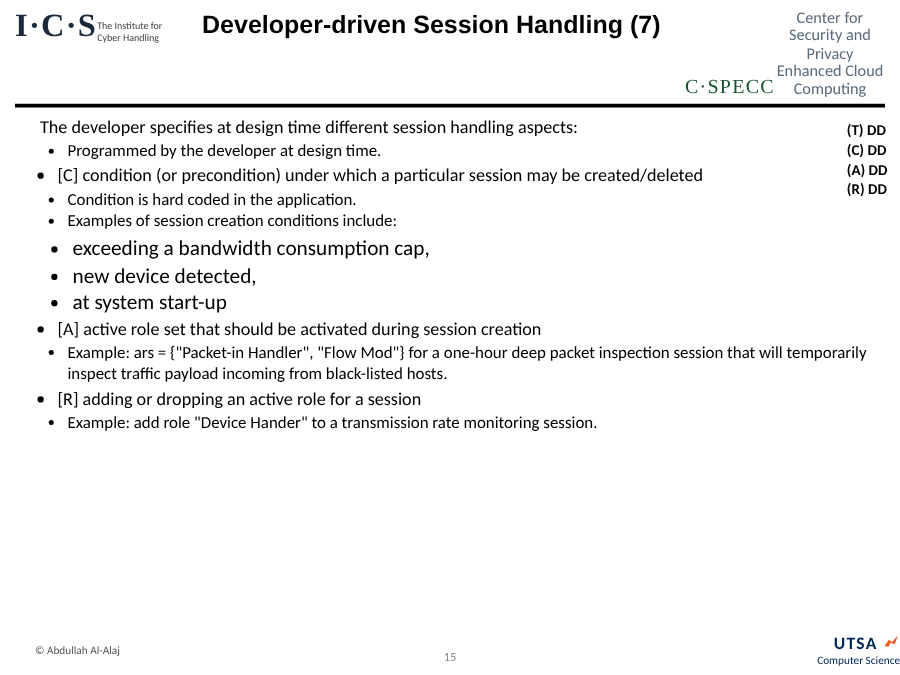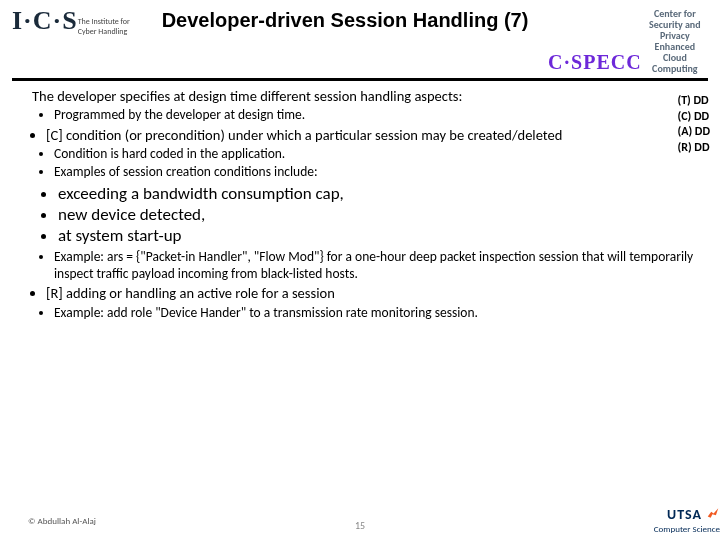--- a/index.html
+++ b/index.html
@@ -22,24 +22,24 @@
   .logo-left { width: 130px; }
   .logo-right { width: 160px; }
   .ics-logo {
     font-family: "Times New Roman", serif;
     font-weight: bold; font-size: 26px; letter-spacing: 1px;
     color: #1a2a3a;
   }
   .ics-sub { font-size: 8px; color: #444; margin-top: 2px; }
   .cspecc-logo {
     font-family: "Times New Roman", serif;
-    font-weight: bold; font-size: 20px; color: #6d28d9;
+    font-weight: normal; font-size: 16px; color: #14532d;
     letter-spacing: 1px;
   }
-  .cspecc-sub { font-size: 10px; color: #5a6a7a; text-align: center; line-height: 1.1; margin-top: 2px; font-weight: bold;}
+  .cspecc-sub { font-size: 13px; color: #5a6a7a; text-align: center; line-height: 1.1; margin-top: 2px;}
   .title {
     flex: 1; text-align: center;
     font-family: Arial, sans-serif;
     font-weight: bold; font-size: 20px;
     padding: 2px 6px 0 6px;
     line-height: 1.2;
   }
   .hr {
     border: none; border-top: 3px solid #000;
     margin: 4px 12px 6px 12px;
@@ -112,26 +112,29 @@
   <ul class="sub">
     <li>Condition is hard coded in the application.</li>
     <li>Examples of session creation conditions include:</li>
   </ul>
   <ul class="sub2">
     <li>exceeding a bandwidth consumption cap,</li>
     <li>new device detected,</li>
     <li>at system start-up</li>
   </ul>
 
+  <ul class="top">
+    <li>[A] active role set that should be activated during session creation</li>
+  </ul>
   <ul class="sub">
     <li>Example: ars = {"Packet-in Handler", "Flow Mod"} for a one-hour deep packet inspection session that will temporarily inspect traffic payload incoming from black-listed hosts.</li>
   </ul>
 
   <ul class="top">
-    <li>[R] adding or handling an active role for a session</li>
+    <li>[R] adding or dropping an active role for a session</li>
   </ul>
   <ul class="sub">
     <li>Example: add role "Device Hander" to a transmission rate monitoring session.</li>
   </ul>
 </div>
 
 <div class="pagenum">15</div>
 
 <div class="footer">
   <div>© Abdullah Al-Alaj</div>

